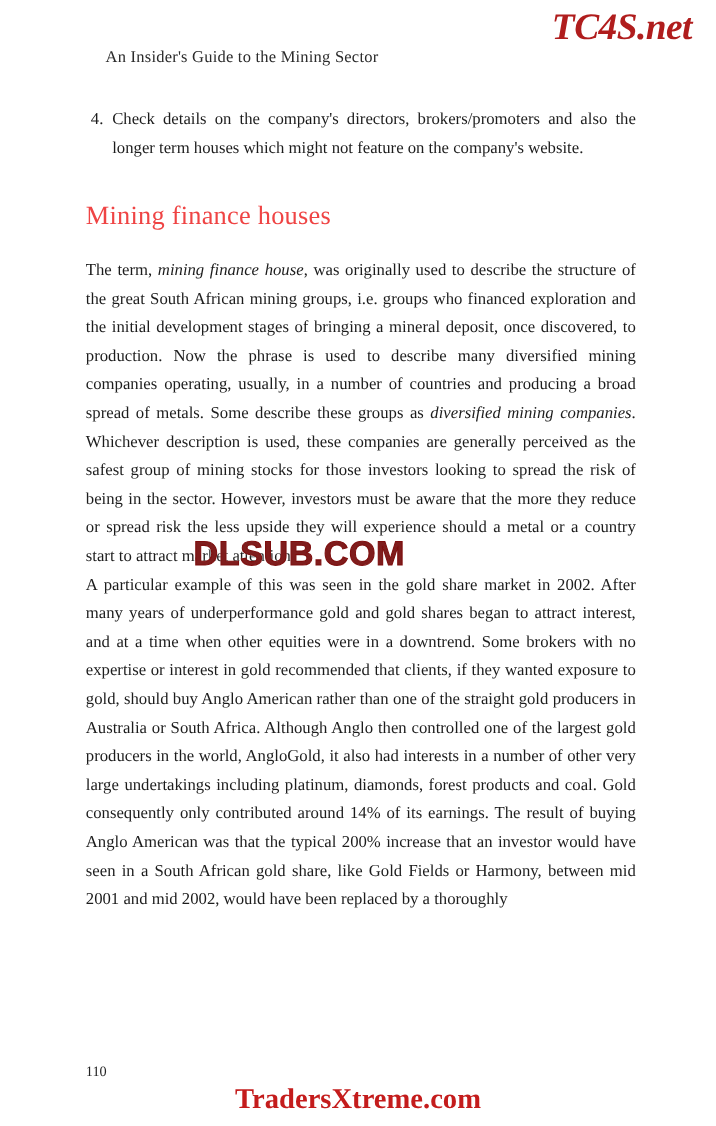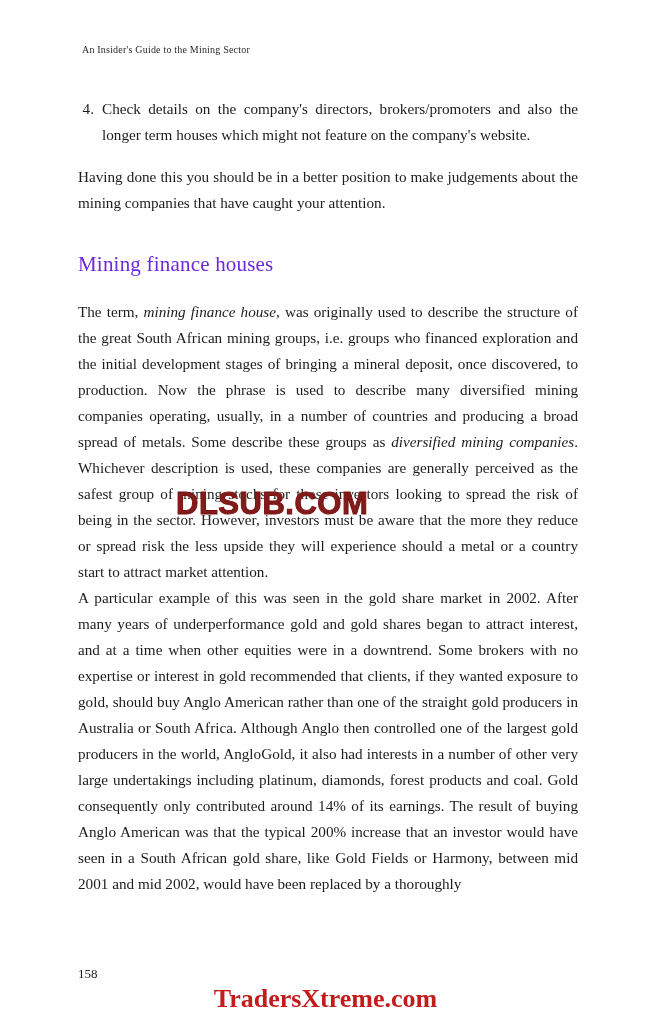--- a/index.html
+++ b/index.html
@@ -57,22 +57,22 @@
     font-weight: 700;
     color: #c41c1c;
     letter-spacing: 0px;
     text-shadow: 1px 1px 0 rgba(255,255,255,0.9);
   }
 
   
   .running-head {
     position: absolute;
     top: 44px;
-    left: 82px;
-    font-size: 10px;
+    left: 96px;
+    font-size: 15px;
     color: #2b2b2b;
     letter-spacing: 0.2px;
     font-family: Liberation Serif, serif;
   }
 
   
   .content {
     position: absolute;
     top: 96px;
     left: 78px;
@@ -98,25 +98,25 @@
     width: 16px;
     flex: 0 0 16px;
     text-align: right;
   }
   .numbered .txt {
     flex: 1;
     text-align: justify;
   }
 
   h2.section {
-    font-size: 21px;
+    font-size: 24px;
     font-weight: 400;
     margin: 36px 0 22px 0;
     letter-spacing: 0.2px;
-    color: #6d28d9;
+    color: #ef4444;
   }
 
   h3.subhead {
     font-size: 15.6px;
     font-weight: 400;
     margin: 26px 0 18px 0;
     color: #111;
   }
 
   em { }
@@ -127,40 +127,40 @@
     top: 966px;
     font-size: 13px;
     color: #222;
   }
 </style>
 </head>
 <body>
 
 <div class="page">
 
+  <div class="wm-top">TC4S.net</div>
 
   <div class="running-head">An Insider's Guide to the Mining Sector</div>
 
   <div class="content">
 
     <div class="numbered">
       <span class="num">4.</span>
       <span class="txt">Check details on the company's directors, brokers/promoters and also the longer term houses which might not feature on the company's website.</span>
     </div>
 
-    <p class="body">Having done this you should be in a better position to make judgements about the mining companies that have caught your attention.</p>
 
     <h2 class="section">Mining finance houses</h2>
 
     <p class="body"><span>The term, </span><em>mining finance house</em><span>, was originally used to describe the structure of the great South African mining groups, i.e. groups who financed exploration and the initial development stages of bringing a mineral deposit, once discovered, to production. Now the phrase is used to describe many diversified mining companies operating, usually, in a number of countries and producing a broad spread of metals. Some describe these groups as </span><em>diversified mining companies</em><span>. Whichever description is used, these companies are generally perceived as the safest group of mining stocks for those investors looking to spread the risk of being in the sector. However, investors must be aware that the more they reduce or spread risk the less upside they will experience should a metal or a country start to attract market attention.</span></p>
 
 
     <p class="body">A particular example of this was seen in the gold share market in 2002. After many years of underperformance gold and gold shares began to attract interest, and at a time when other equities were in a downtrend. Some brokers with no expertise or interest in gold recommended that clients, if they wanted exposure to gold, should buy Anglo American rather than one of the straight gold producers in Australia or South Africa. Although Anglo then controlled one of the largest gold producers in the world, AngloGold, it also had interests in a number of other very large undertakings including platinum, diamonds, forest products and coal. Gold consequently only contributed around 14% of its earnings. The result of buying Anglo American was that the typical 200% increase that an investor would have seen in a South African gold share, like Gold Fields or Harmony, between mid 2001 and mid 2002, would have been replaced by a thoroughly</p>
 
   </div>
 
   <div class="wm-mid">DLSUB.COM</div>
 
-  <div class="folio">158</div>
+  <div class="folio">110</div>
 
   <div class="wm-bottom">TradersXtreme.com</div>
 
 </div>
 
 </body></html>

